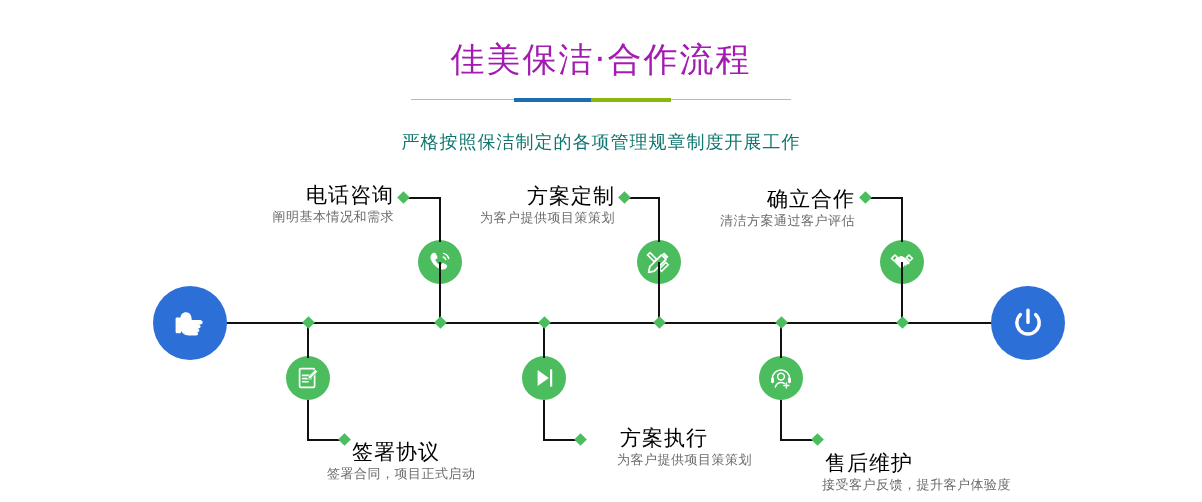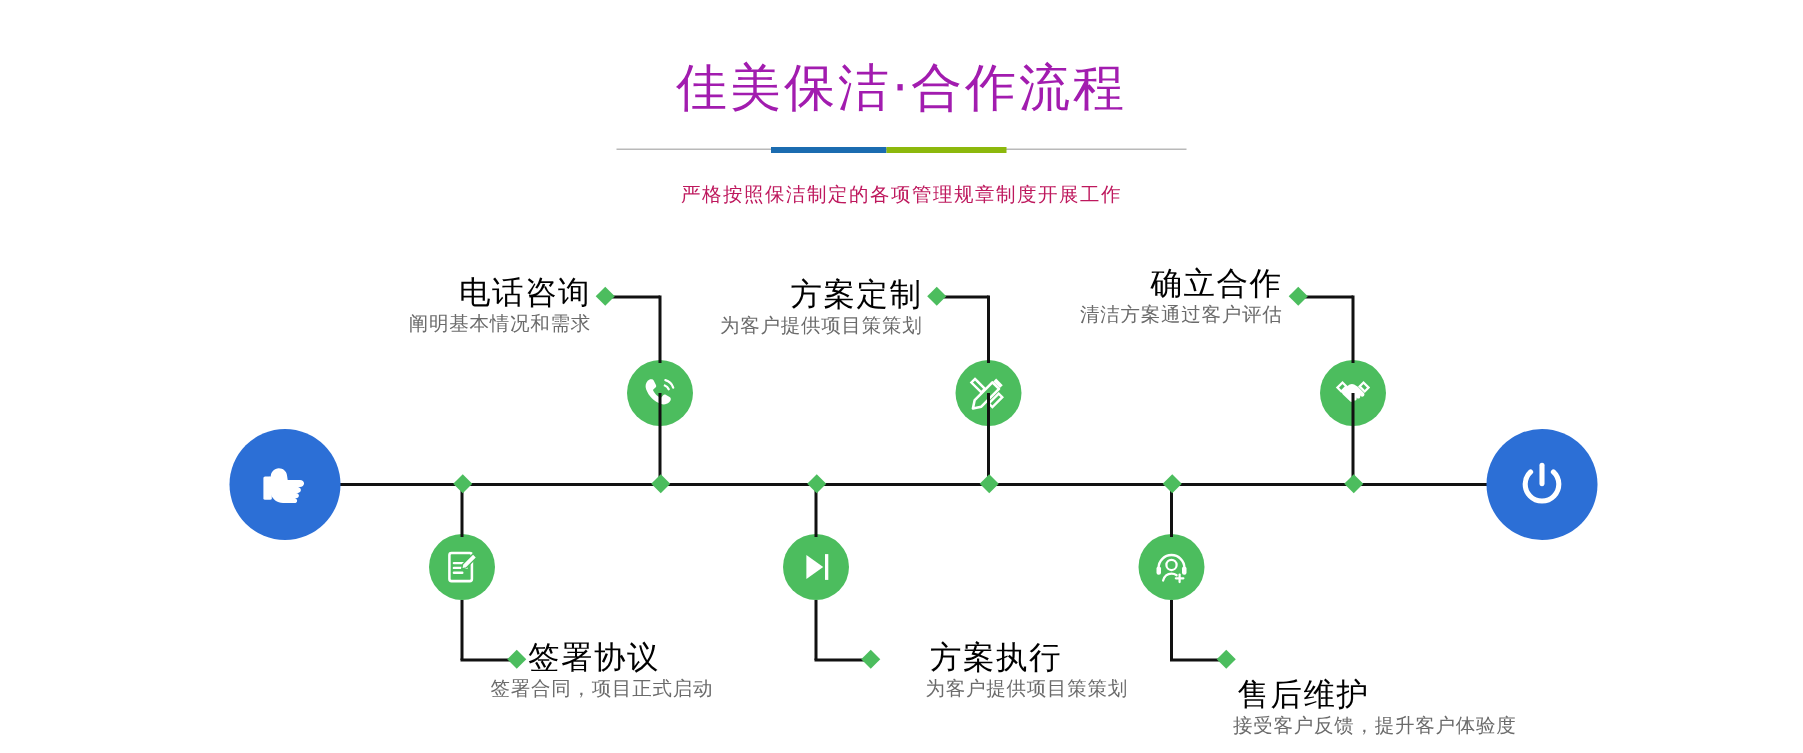--- a/index.html
+++ b/index.html
@@ -61,25 +61,25 @@
   }
   .divider .seg-green {
     position: absolute;
     left: 180px;
     top: 0;
     width: 80px;
     height: 4px;
     background: #8cb80c;
   }
   .page-subtitle {
-    margin: 4px;
+    margin: 15px;
     padding-top: 14px;
-    font-size: 13px;
+    font-size: 18px;
     line-height: 22px;
-    color: #be185d;
+    color: #0f766e;
     letter-spacing: 1px;
   }
 
   
   .timeline-axis {
     position: absolute;
     left: 190px;
     top: 322px;
     width: 840px;
     height: 2px;
@@ -218,21 +218,21 @@
         <line x1="7.6" y1="16.8" x2="13.2" y2="16.8" stroke="#ffffff" stroke-width="1.6" stroke-linecap="round"></line>
         <path d="M20.4 4.2l2.4 2.4-7.0 7.0-3.0.6.6-3.0z" fill="#ffffff" stroke="#4cbd5e" stroke-width="0.9"></path>
       </svg>
     </span>
   </div>
   <div class="vline" style="left:307px; top:323px; height:35px;"></div>
   <div class="diamond" style="left:304px; top:318px;"></div>
   <div class="vline" style="left:307px; top:400px; height:40px;"></div>
   <div class="hline" style="left:307px; top:439px; width:35px;"></div>
   <div class="diamond" style="left:340px; top:435px;"></div>
-  <div class="label below" style="left:352px; top:427px;">
+  <div class="label below" style="left:352px; top:441px;">
     <div class="title">签署协议</div>
     <div class="desc" style="margin-left:-25px;">签署合同，项目正式启动</div>
   </div>
 
   <div class="node" style="left:637px; top:240px;">
     <span>
       <svg width="26" height="26" viewBox="0 0 26 26" aria-hidden="true">
         <path d="M18.1 3.4l4.4 4.4-1.9 1.9-4.4-4.4z" fill="#ffffff"></path>
         <path d="M15.6 5.9l4.4 4.4L8.2 22.1l-5.6 1.2 1.2-5.6z" fill="none" stroke="#ffffff" stroke-width="1.7" stroke-linejoin="round"></path>
         <path d="M4.0 3.6l6.6 6.6-2.4 2.4-6.6-6.6z" fill="none" stroke="#ffffff" stroke-width="1.6"></path>
@@ -276,21 +276,21 @@
         <path d="M23.4 9.4l-3.4-3.4-2.6 2.6 3.4 3.4z" fill="none" stroke="#ffffff" stroke-width="1.5"></path>
         <path d="M8.6 8.8l2.2-1.4c.9-.6 2.1-.6 3.0 0l2.4 1.5 4.0 4.0c.6.6.6 1.5 0 2.1-.6.6-1.5.6-2.1 0l-.6-.6c.5.5.5 1.4 0 1.9s-1.4.5-1.9 0l-.5-.5c.5.5.5 1.3 0 1.8s-1.3.5-1.8 0l-.5-.5c.4.4.4 1.2 0 1.6s-1.2.4-1.6 0l-4.9-4.7c-.8-.8-.9-2.0-.2-2.9z" fill="#ffffff"></path>
       </svg>
     </span>
   </div>
   <div class="vline" style="left:901px; top:262px; height:61px;"></div>
   <div class="diamond" style="left:898px; top:318px;"></div>
   <div class="vline" style="left:901px; top:197px; height:45px;"></div>
   <div class="hline" style="left:869px; top:197px; width:33px;"></div>
   <div class="diamond" style="left:861px; top:193px;"></div>
-  <div class="label above" style="left:620px; top:178px; width:235px;">
+  <div class="label above" style="left:620px; top:188px; width:235px;">
     <div class="title">确立合作</div>
     <div class="desc">清洁方案通过客户评估</div>
   </div>
 
   <div class="node" style="left:759px; top:356px;">
     <span>
       <svg width="26" height="26" viewBox="0 0 26 26" aria-hidden="true">
         <path d="M4.4 13.6a8.6 8.6 0 0 1 17.2 0" fill="none" stroke="#ffffff" stroke-width="1.6"></path>
         <rect x="3.0" y="12.6" width="3.0" height="5.6" rx="1.4" fill="#ffffff"></rect>
         <rect x="20.0" y="12.6" width="3.0" height="5.6" rx="1.4" fill="#ffffff"></rect>

